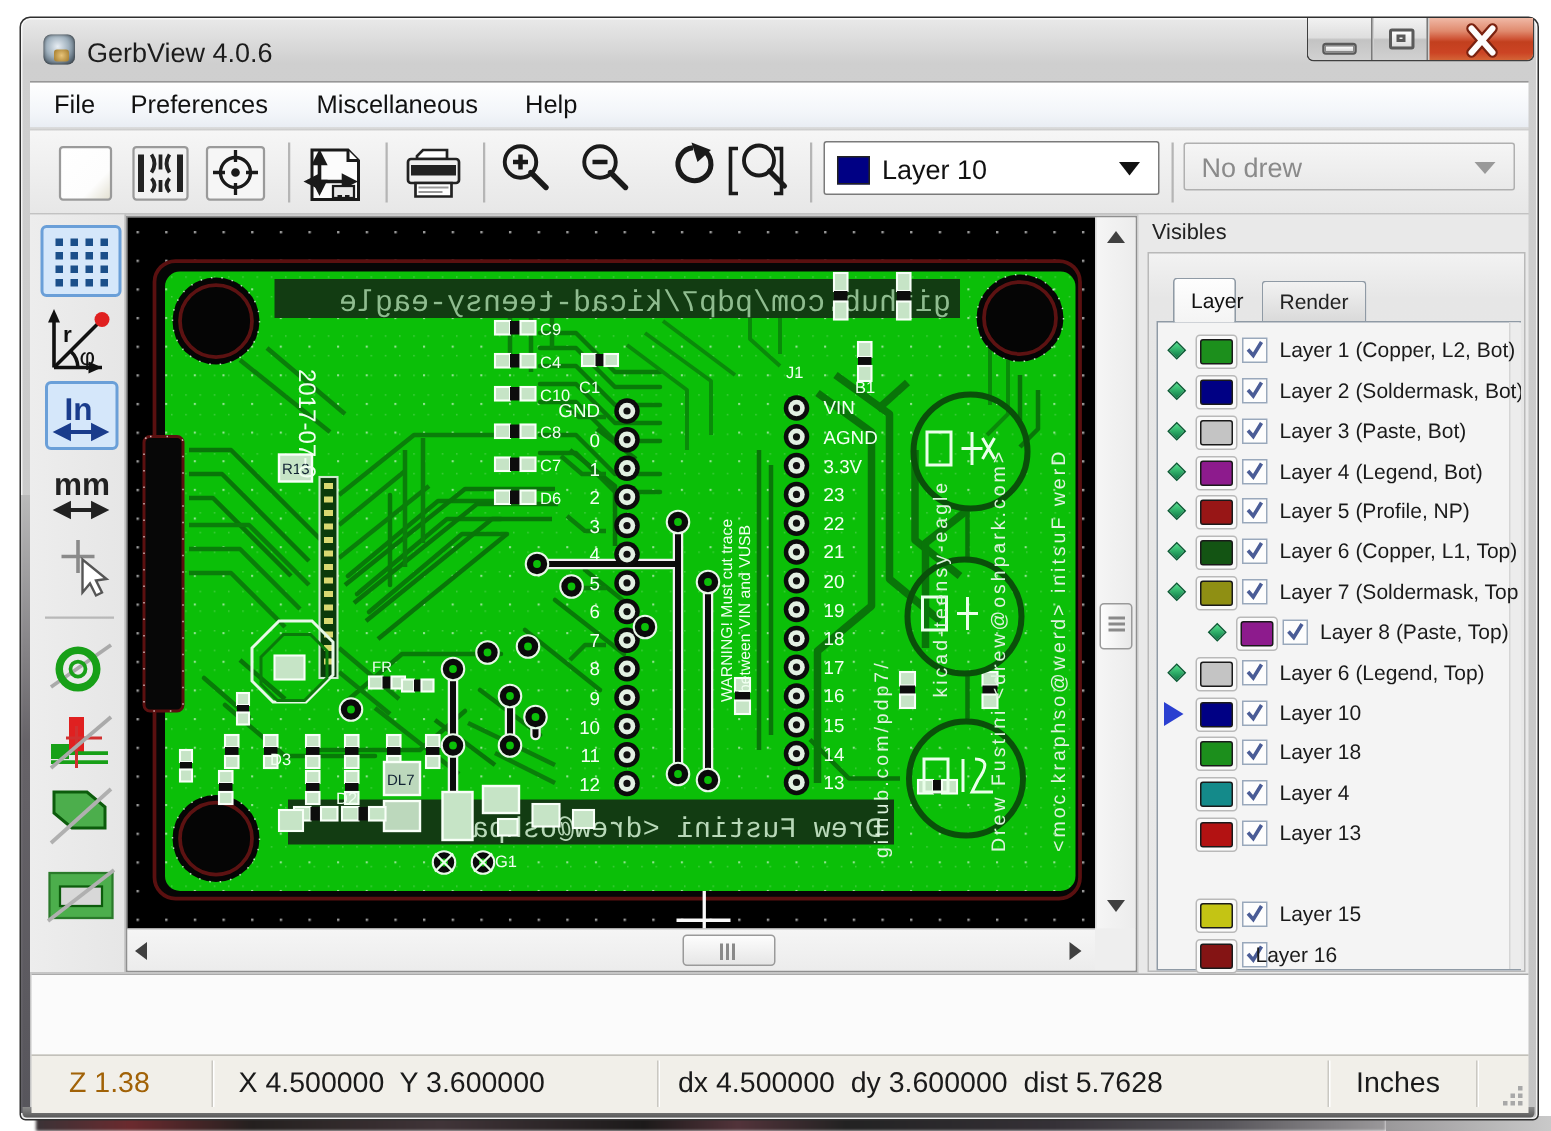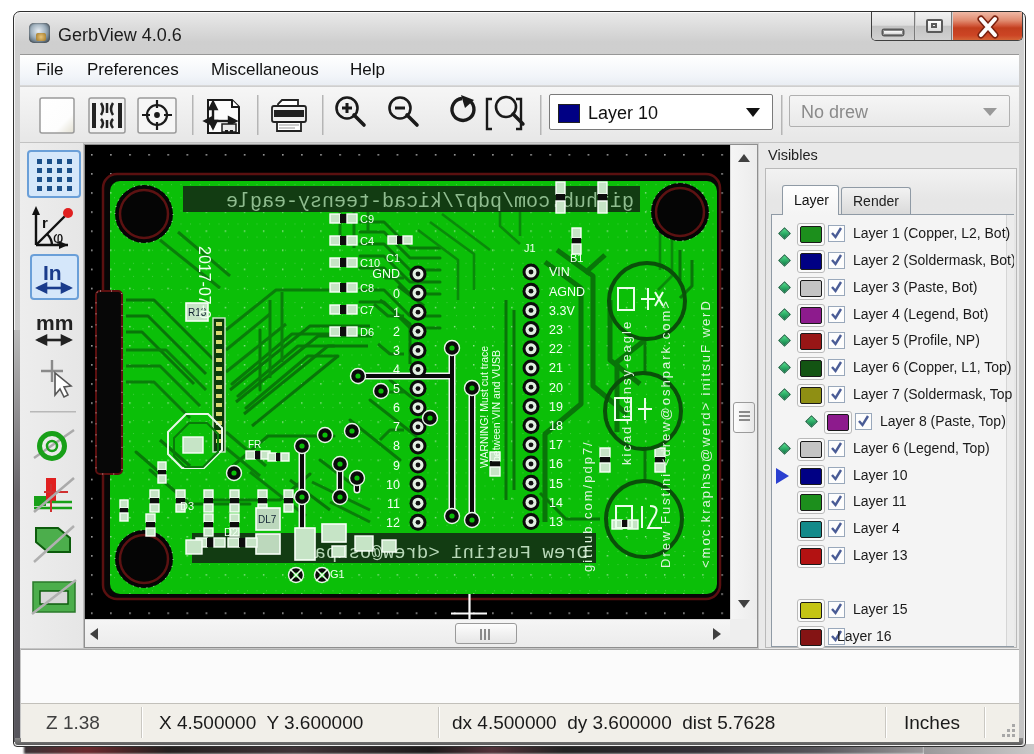--- a/index.html
+++ b/index.html
@@ -641,21 +641,21 @@
       <div class="abs" style="left:370px;top:3px;width:62px;height:21px;background:linear-gradient(#fdfdfd,#e6e6e6);border:1px solid #9a9a9a;border-radius:3px;">
         <div class="abs" style="left:24px;top:5px;width:2px;height:11px;background:#8a8a8a;"></div>
         <div class="abs" style="left:28px;top:5px;width:2px;height:11px;background:#8a8a8a;"></div>
         <div class="abs" style="left:32px;top:5px;width:2px;height:11px;background:#8a8a8a;"></div>
       </div>
     </div>
 <div class="abs" style="left:730px;top:619px;width:27px;height:28px;background:#eeeeee;"></div>
 <div class="abs" style="left:759px;top:143px;width:260px;height:506px;background:#e9e9e9;"></div>
 <div class="abs" style="left:768px;top:147px;width:100px;height:18px;font-size:14.5px;color:#222;">Visibles</div>
 <div class="abs" style="left:765px;top:168px;width:252px;height:480px;border:1px solid #b9b9b9;background:linear-gradient(#f2f2f2,#e6e6e6 30px,#e9e9e9);"></div>
-<div class="abs" style="left:782px;top:185px;width:57px;height:30px;background:linear-gradient(#fefefe,#f4f4f4);border:1px solid #8f9aa5;border-bottom:none;border-radius:3px 3px 0 0;z-index:3;">
+<div class="abs" style="left:782px;top:185px;width:42px;height:30px;background:linear-gradient(#fefefe,#f4f4f4);border:1px solid #8f9aa5;border-bottom:none;border-radius:3px 3px 0 0;z-index:3;">
       <div class="abs" style="left:11px;top:6px;font-size:14px;color:#111;">Layer</div>
     </div>
 <div class="abs" style="left:841px;top:187px;width:70px;height:28px;background:linear-gradient(#f2f2f2,#d9d9d9);border:1px solid #8f9aa5;border-bottom:none;border-radius:3px 3px 0 0;">
       <div class="abs" style="left:11px;top:5px;font-size:14px;color:#222;">Render</div>
     </div>
 <div class="abs" style="left:771px;top:214px;width:243px;height:433px;border:1px solid #8f9aa5;background:#f4f4f4;z-index:2;"></div>
 <div class="abs" style="left:1006px;top:215px;width:8px;height:431px;background:#ececec;border-left:1px solid #d5d5d5;z-index:4;"></div>
 <div class="abs" style="left:771px;top:222px;width:243px;height:27px;z-index:5;overflow:hidden;">
       <div class="abs" style="left:9px;top:7px;width:9px;height:9px;background:linear-gradient(135deg,#4fe08a,#0e7a46);transform:rotate(45deg);border:1px solid #0a5c34;"></div>
       <div class="abs" style="left:26px;top:1px;width:28px;height:23px;background:#fafafa;border:1px solid #b9b9b9;border-radius:3px;">
@@ -756,21 +756,21 @@
         </svg></div>
       <div class="abs" style="left:82px;top:3px;font-size:14px;color:#1a1a1a;white-space:nowrap;">Layer 10</div>
     </div>
     <div class="abs" style="left:771px;top:490px;width:243px;height:27px;z-index:5;overflow:hidden;">
       <div class="abs" style="left:26px;top:1px;width:28px;height:23px;background:#fafafa;border:1px solid #b9b9b9;border-radius:3px;">
         <div class="abs" style="left:2px;top:2px;width:22px;height:17px;background:#1c8f1c;border:1.6px solid #1a1a1a;border-radius:2px;"></div>
       </div>
       <div class="abs" style="left:57px;top:3px;width:17px;height:17px;background:#fdfdfd;border:1px solid #99a8bb;"><svg width="15" height="15" viewBox="0 0 15 15">
           <path d="M3 7 l3.5 4 L12 2" stroke="#4a5c96" stroke-width="2.4" fill="none"></path>
         </svg></div>
-      <div class="abs" style="left:82px;top:3px;font-size:14px;color:#1a1a1a;white-space:nowrap;">Layer 11</div>
+      <div class="abs" style="left:82px;top:3px;font-size:14px;color:#1a1a1a;white-space:nowrap;">Layer 18</div>
     </div>
     <div class="abs" style="left:771px;top:517px;width:243px;height:27px;z-index:5;overflow:hidden;">
       <div class="abs" style="left:26px;top:1px;width:28px;height:23px;background:#fafafa;border:1px solid #b9b9b9;border-radius:3px;">
         <div class="abs" style="left:2px;top:2px;width:22px;height:17px;background:#148a8a;border:1.6px solid #1a1a1a;border-radius:2px;"></div>
       </div>
       <div class="abs" style="left:57px;top:3px;width:17px;height:17px;background:#fdfdfd;border:1px solid #99a8bb;"><svg width="15" height="15" viewBox="0 0 15 15">
           <path d="M3 7 l3.5 4 L12 2" stroke="#4a5c96" stroke-width="2.4" fill="none"></path>
         </svg></div>
       <div class="abs" style="left:82px;top:3px;font-size:14px;color:#1a1a1a;white-space:nowrap;">Layer 4</div>
     </div>
@@ -800,21 +800,21 @@
           <path d="M3 7 l3.5 4 L12 2" stroke="#4a5c96" stroke-width="2.4" fill="none"></path>
         </svg></div>
       <div class="abs" style="left:66px;top:3px;font-size:14px;color:#1a1a1a;white-space:nowrap;">Layer 16</div>
     </div>
     <div class="abs" style="left:21px;top:649px;width:998px;height:54px;background:#fbfbfb;border-top:1px solid #aaaaaa;"></div>
 <div class="abs" style="left:21px;top:703px;width:998px;height:39px;background:#f1efe9;border-top:1px solid #c2c0ba;"></div>
 <div class="abs" style="left:141px;top:707px;width:1px;height:31px;background:#cac8c2;box-shadow:1px 0 0 #fff;"></div>
 <div class="abs" style="left:438px;top:707px;width:1px;height:31px;background:#cac8c2;box-shadow:1px 0 0 #fff;"></div>
 <div class="abs" style="left:885px;top:707px;width:1px;height:31px;background:#cac8c2;box-shadow:1px 0 0 #fff;"></div>
 <div class="abs" style="left:984px;top:707px;width:1px;height:31px;background:#cac8c2;box-shadow:1px 0 0 #fff;"></div>
-<div class="abs" style="left:46px;top:712px;height:22px;font-size:19px;color:#404040;white-space:pre;">Z 1.38</div>
+<div class="abs" style="left:46px;top:712px;height:22px;font-size:19px;color:#a16207;white-space:pre;">Z 1.38</div>
 <div class="abs" style="left:159px;top:712px;height:22px;font-size:19px;color:#1a1a1a;white-space:pre;">X 4.500000  Y 3.600000</div>
 <div class="abs" style="left:452px;top:712px;height:22px;font-size:19px;color:#1a1a1a;white-space:pre;">dx 4.500000  dy 3.600000  dist 5.7628</div>
 <div class="abs" style="left:904px;top:712px;height:22px;font-size:19px;color:#1a1a1a;white-space:pre;">Inches</div>
 <div class="abs" style="left:1000px;top:722px;width:18px;height:18px;">
       <div class="abs" style="left:12px;top:2px;width:2.5px;height:2.5px;background:#a8a8a8;"></div>
       <div class="abs" style="left:7px;top:7px;width:2.5px;height:2.5px;background:#a8a8a8;"></div>
       <div class="abs" style="left:12px;top:7px;width:2.5px;height:2.5px;background:#a8a8a8;"></div>
       <div class="abs" style="left:2px;top:12px;width:2.5px;height:2.5px;background:#a8a8a8;"></div>
       <div class="abs" style="left:7px;top:12px;width:2.5px;height:2.5px;background:#a8a8a8;"></div>
       <div class="abs" style="left:12px;top:12px;width:2.5px;height:2.5px;background:#a8a8a8;"></div>

